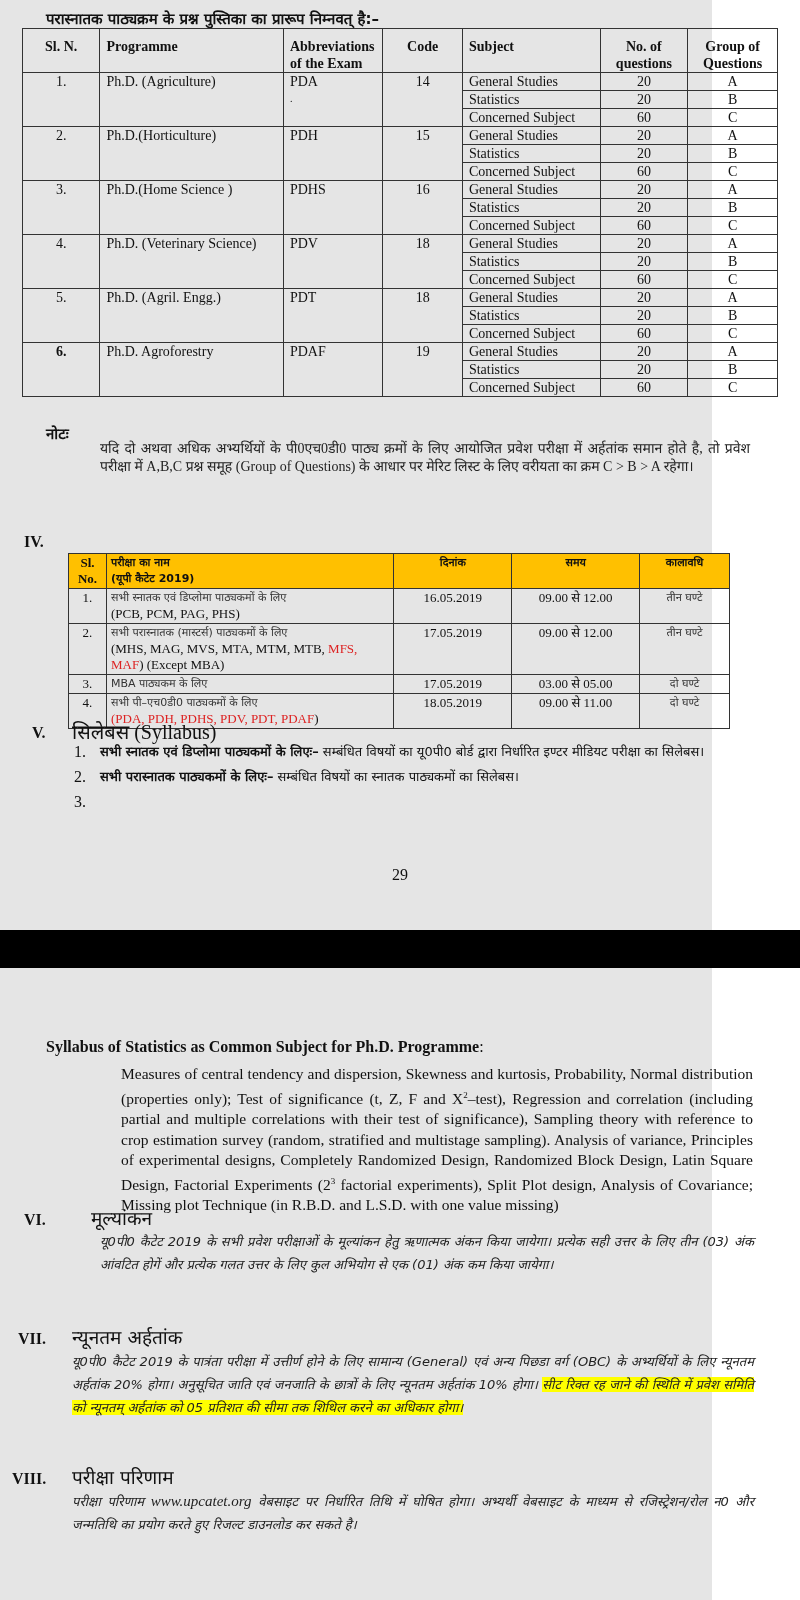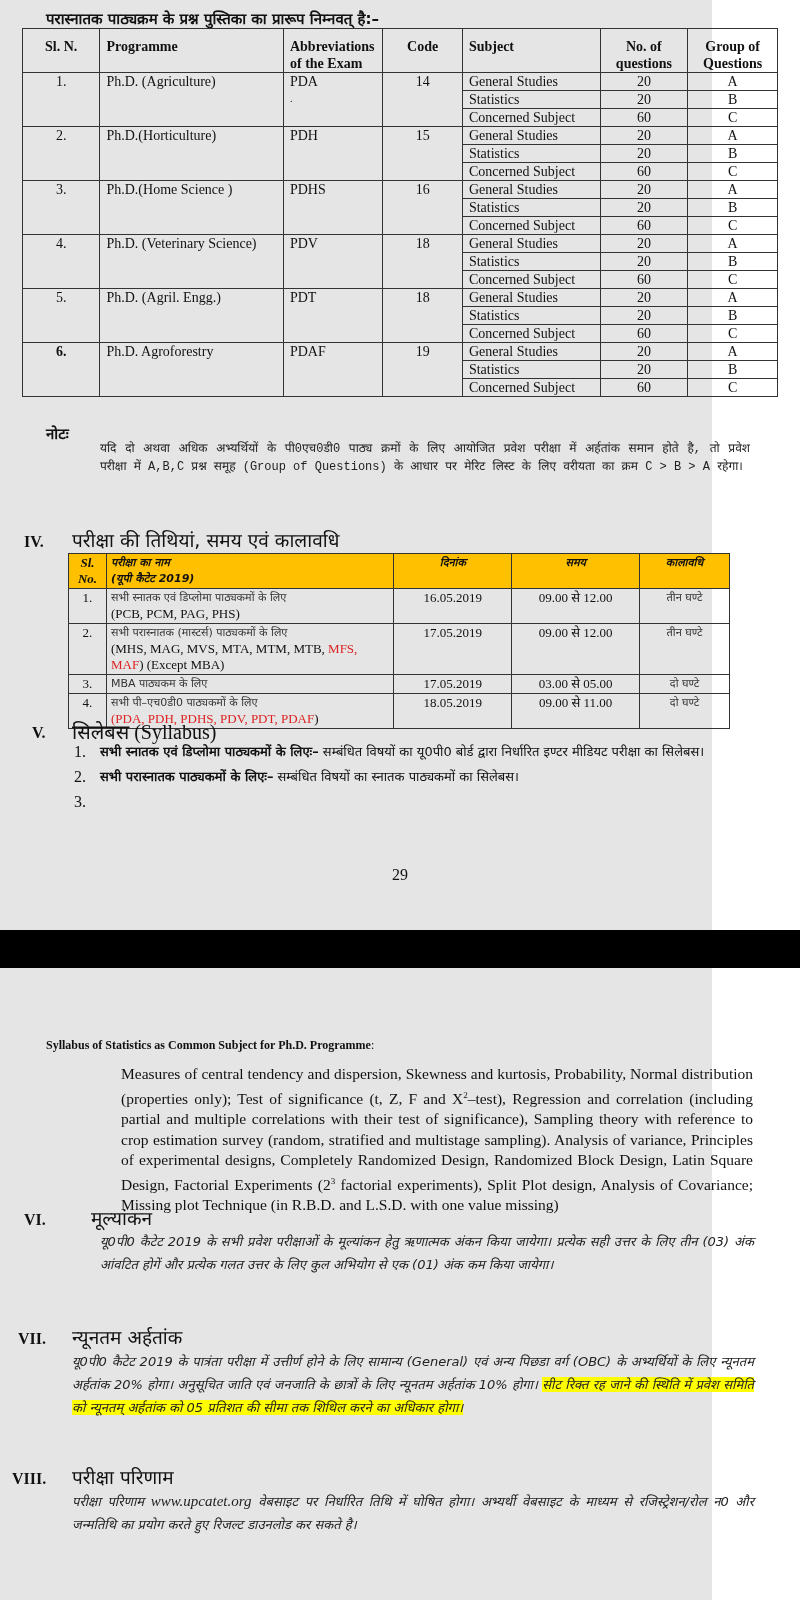--- a/index.html
+++ b/index.html
@@ -14,41 +14,41 @@
 
   table { border-collapse: collapse; }
   table.prog { position: absolute; left: 22px; top: 28px; width: 756px; font-size: 14px; }
   table.prog th, table.prog td { border: 1px solid #333; padding: 0 6px; vertical-align: top; line-height: 17px; }
   table.prog th { font-weight: bold; text-align: left; padding-top: 9px; }
   table.prog th.c, table.prog td.c { text-align: center; }
   table.prog tr.hdr th { height: 40px; }
   table.prog td.sub { height: 18px; }
 
   .note-label { position: absolute; left: 46px; top: 423px; font-weight: bold; font-size: 15px; font-family: "DejaVu Sans", sans-serif; }
-  .note-body { position: absolute; left: 100px; top: 440px; width: 650px; font-size: 12px; line-height: 18px; text-align: justify; font-family: Liberation Mono, monospace; color: #222; }
+  .note-body { position: absolute; left: 100px; top: 440px; width: 650px; font-size: 14px; line-height: 18px; text-align: justify; font-family: Liberation Serif, serif; color: #222; }
   .note-body p { margin: 0; }
 
   .sec-num { position: absolute; font-weight: bold; font-size: 16px; }
   .sec-title { position: absolute; font-size: 19px; font-family: "DejaVu Sans", sans-serif; }
 
   table.exam { position: absolute; left: 68px; top: 553px; width: 662px; font-size: 13px; }
   table.exam th, table.exam td { border: 1px solid #333; padding: 1px 4px; vertical-align: top; line-height: 16px; }
-  table.exam th { background: #ffc000; font-weight: bold; text-align: left; font-size: 11px; font-family: "DejaVu Sans", sans-serif; font-style: italic; }
+  table.exam th { background: #ffc000; font-weight: bold; text-align: left; font-size: 11px; font-family: "DejaVu Sans", sans-serif; }
   table.exam th.c, table.exam td.c { text-align: center; }
   .small-dev { font-size: 11px; font-family: "DejaVu Sans", sans-serif; color: #333; }
   .red { color: #d22; }
 
   .syl-list { position: absolute; left: 74px; top: 742px; width: 680px; font-size: 13px; line-height: 20px; font-family: "DejaVu Sans", sans-serif; }
   .syl-list li { list-style: none; display: flex; margin-bottom: 5px; }
   .syl-list .num { width: 26px; flex: none; font-family: "Liberation Serif", serif; font-size: 16px; }
   .syl-list b { font-weight: bold; }
 
   .pageno { position: absolute; left: 0; width: 800px; top: 866px; text-align: center; font-size: 16px; }
 
-  .stat-title { position: absolute; left: 46px; top: 70px; font-weight: bold; font-size: 12px; }
+  .stat-title { position: absolute; left: 46px; top: 70px; font-weight: bold; font-size: 16px; }
   .stat-body { position: absolute; left: 121px; top: 96px; width: 632px; font-size: 15.5px; line-height: 20.5px; text-align: justify; }
 
   .sec-body { position: absolute; font-size: 13px; line-height: 23px; text-align: justify; font-family: "DejaVu Sans", sans-serif; color: #222; font-style: italic; }
   .hl { background: #ffff00; }
 </style>
 </head>
 <body>
 
 <div class="page page1">
 
@@ -192,21 +192,20 @@
         </tr>
       </tbody>
   </table>
 
   <div class="note-label">नोटः</div>
   <div class="note-body">
     <p>यदि दो अथवा अधिक अभ्यर्थियों के पी0एच0डी0 पाठ्य क्रमों के लिए आयोजित प्रवेश परीक्षा में अर्हतांक समान होते है, तो प्रवेश परीक्षा में A,B,C प्रश्न समूह (Group of Questions) के आधार पर मेरिट लिस्ट के लिए वरीयता का क्रम  C &gt; B &gt; A रहेगा।</p>
   </div>
 
   <div class="sec-num" style="left:24px; top:533px;">IV.</div>
-  <div class="sec-title" style="left:72px; top:527px;">परीक्षा की तिथियां, समय एवं कालावधि</div>
 
   <table class="exam">
     <colgroup>
       <col style="width:38px">
         <col style="width:288px">
         <col style="width:118px">
         <col style="width:128px">
         <col style="width:90px">
     </colgroup>
     <thead>

